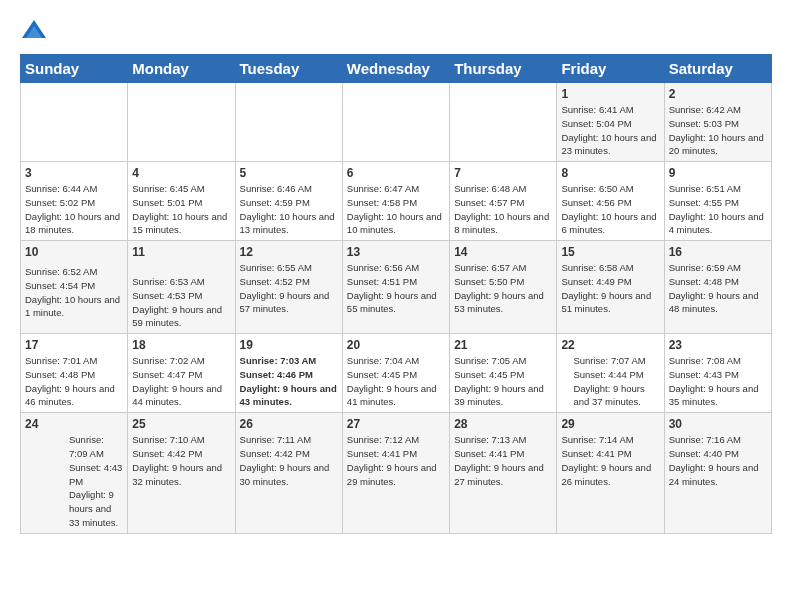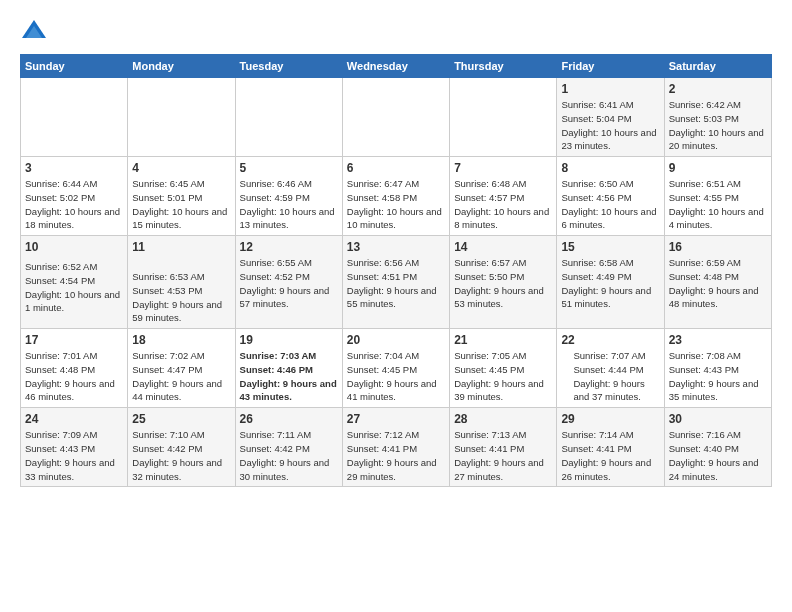--- a/index.html
+++ b/index.html
@@ -49,21 +49,21 @@
       color: #555;
     }
     table {
       width: 100%;
       border-collapse: collapse;
       table-layout: fixed;
     }
     thead th {
       background: #2e6db4;
       color: #fff;
-      font-size: 11px;
+      font-size: 15px;
       font-weight: bold;
       padding: 5px 4px;
       text-align: left;
       border: 1px solid #2e6db4;
     }
     tbody td {
       vertical-align: top;
       font-size: 9.5px;
       color: #333;
       padding: 4px 4px 3px 4px;
@@ -268,21 +268,21 @@
           <td>
             <span class="day-num">23</span>
             <div class="day-info" style="white-space: pre-line;">Sunrise: 7:08 AM
 Sunset: 4:43 PM
 Daylight: 9 hours and 35 minutes.</div>
           </td>
         </tr>
         <tr>
           <td>
             <span class="day-num">24</span>
-            <div class="day-info" style="white-space: pre-line;">Sunrise: 7:09 AM
+            <div class="day-info" style="white-space: pre-line; margin-left: 44px;">Sunrise: 7:09 AM
 Sunset: 4:43 PM
 Daylight: 9 hours and 33 minutes.</div>
           </td>
           <td>
             <span class="day-num">25</span>
             <div class="day-info" style="white-space: pre-line;">Sunrise: 7:10 AM
 Sunset: 4:42 PM
 Daylight: 9 hours and 32 minutes.</div>
           </td>
           <td>

